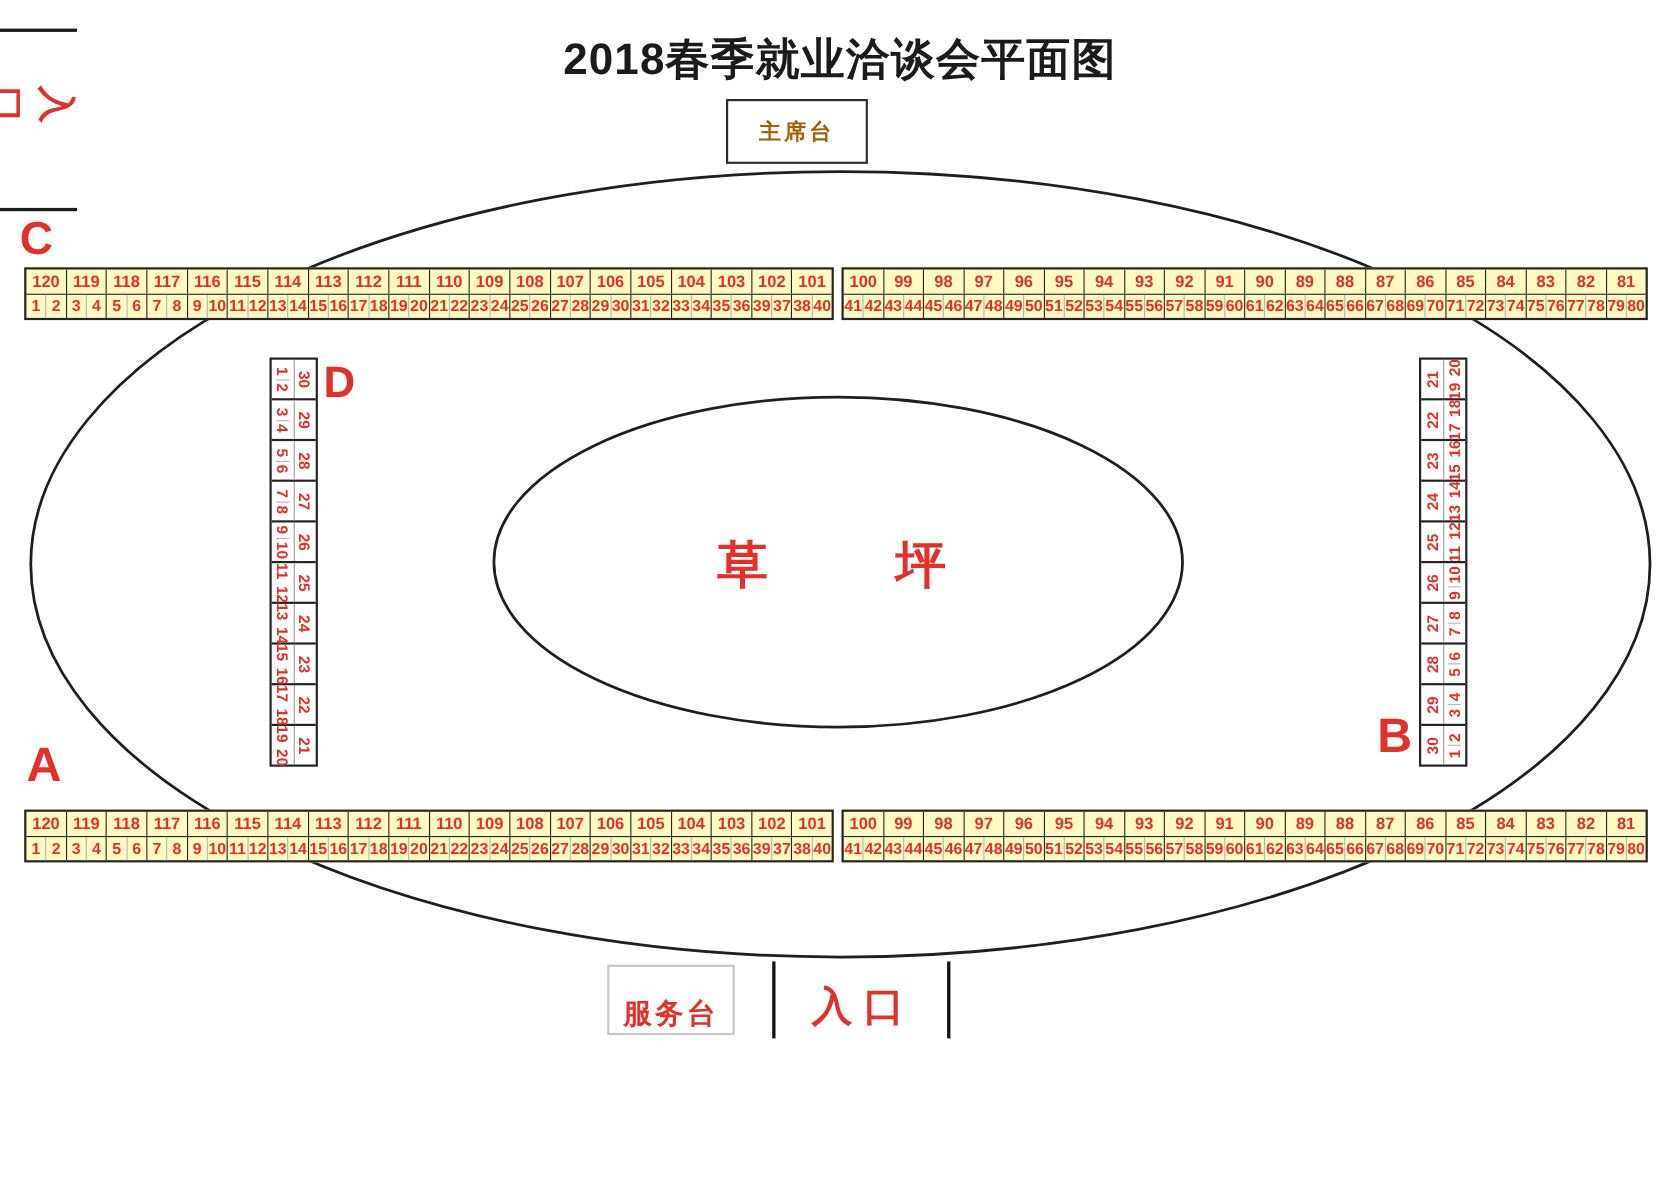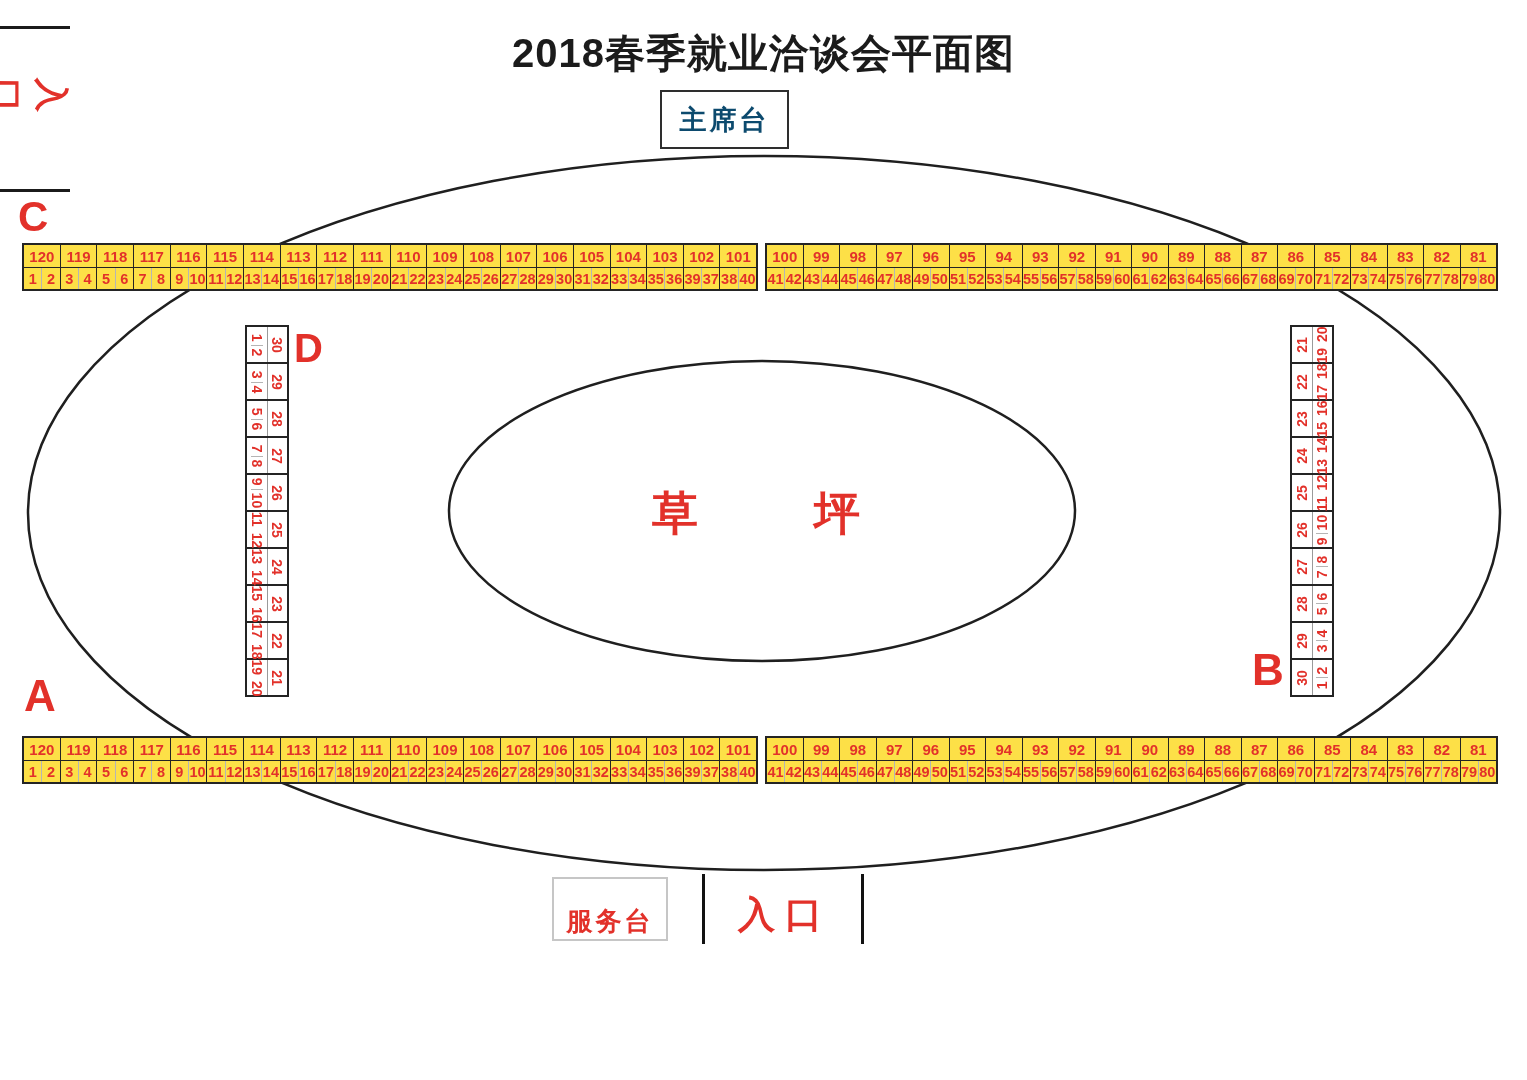--- a/index.html
+++ b/index.html
@@ -17,36 +17,36 @@
   #floor-svg{position:absolute;left:0;top:0;z-index:1;}
   
   .title{
     left:0;top:26px;width:1527px;text-align:center;
     font-size:40px;font-weight:bold;color:#1b1b1b;letter-spacing:1px;z-index:3;
   }
   
   .stage-box{
     left:660px;top:90px;width:125px;height:55px;border:2px solid #2e2e2e;background:#fff;
     display:flex;align-items:center;justify-content:center;z-index:3;
-    font-size:27px;color:#0c4a6e;letter-spacing:3px;font-weight:600;font-family:Liberation Serif, serif;
+    font-size:20px;color:#a16207;letter-spacing:3px;font-weight:600;font-family:Liberation Serif, serif;
   }
   
   .tl-line{left:0;width:70px;height:3px;background:#1b1b1b;z-index:3;}
   .entrance-left{
     left:-12px;top:96px;width:80px;height:44px;display:flex;align-items:center;justify-content:center;
     transform:rotate(90deg);font-size:34px;font-weight:bold;color:var(--red);letter-spacing:8px;z-index:3;
   }
   .zone-label{color:var(--red);font-weight:bold;z-index:4;line-height:1;}
   .zone-c{left:18px;top:196px;font-size:42px;}
   .zone-a{left:24px;top:674px;font-size:44px;}
   .zone-d{left:294px;top:328px;font-size:40px;}
   .zone-b{left:1252px;top:648px;font-size:44px;}
   
   .hstrip{
-    position:absolute;height:48px;border:2px solid var(--line);background:#fde047;
+    position:absolute;height:48px;border:2px solid var(--line);background:#fef9c3;
     box-sizing:border-box;display:flex;flex-direction:column;z-index:2;
   }
   .hstrip .booth-row{flex:1.05;display:flex;border-bottom:1px solid var(--line);}
   .hstrip .pair-row{flex:1;display:flex;}
   .hstrip .bcell{
     flex:1;display:flex;align-items:center;justify-content:center;
     border-right:1px solid var(--line);
     font-size:15px;font-weight:bold;color:var(--red);
   }
   .hstrip .bcell:last-child,.hstrip .pcell:last-child{border-right:none;}

